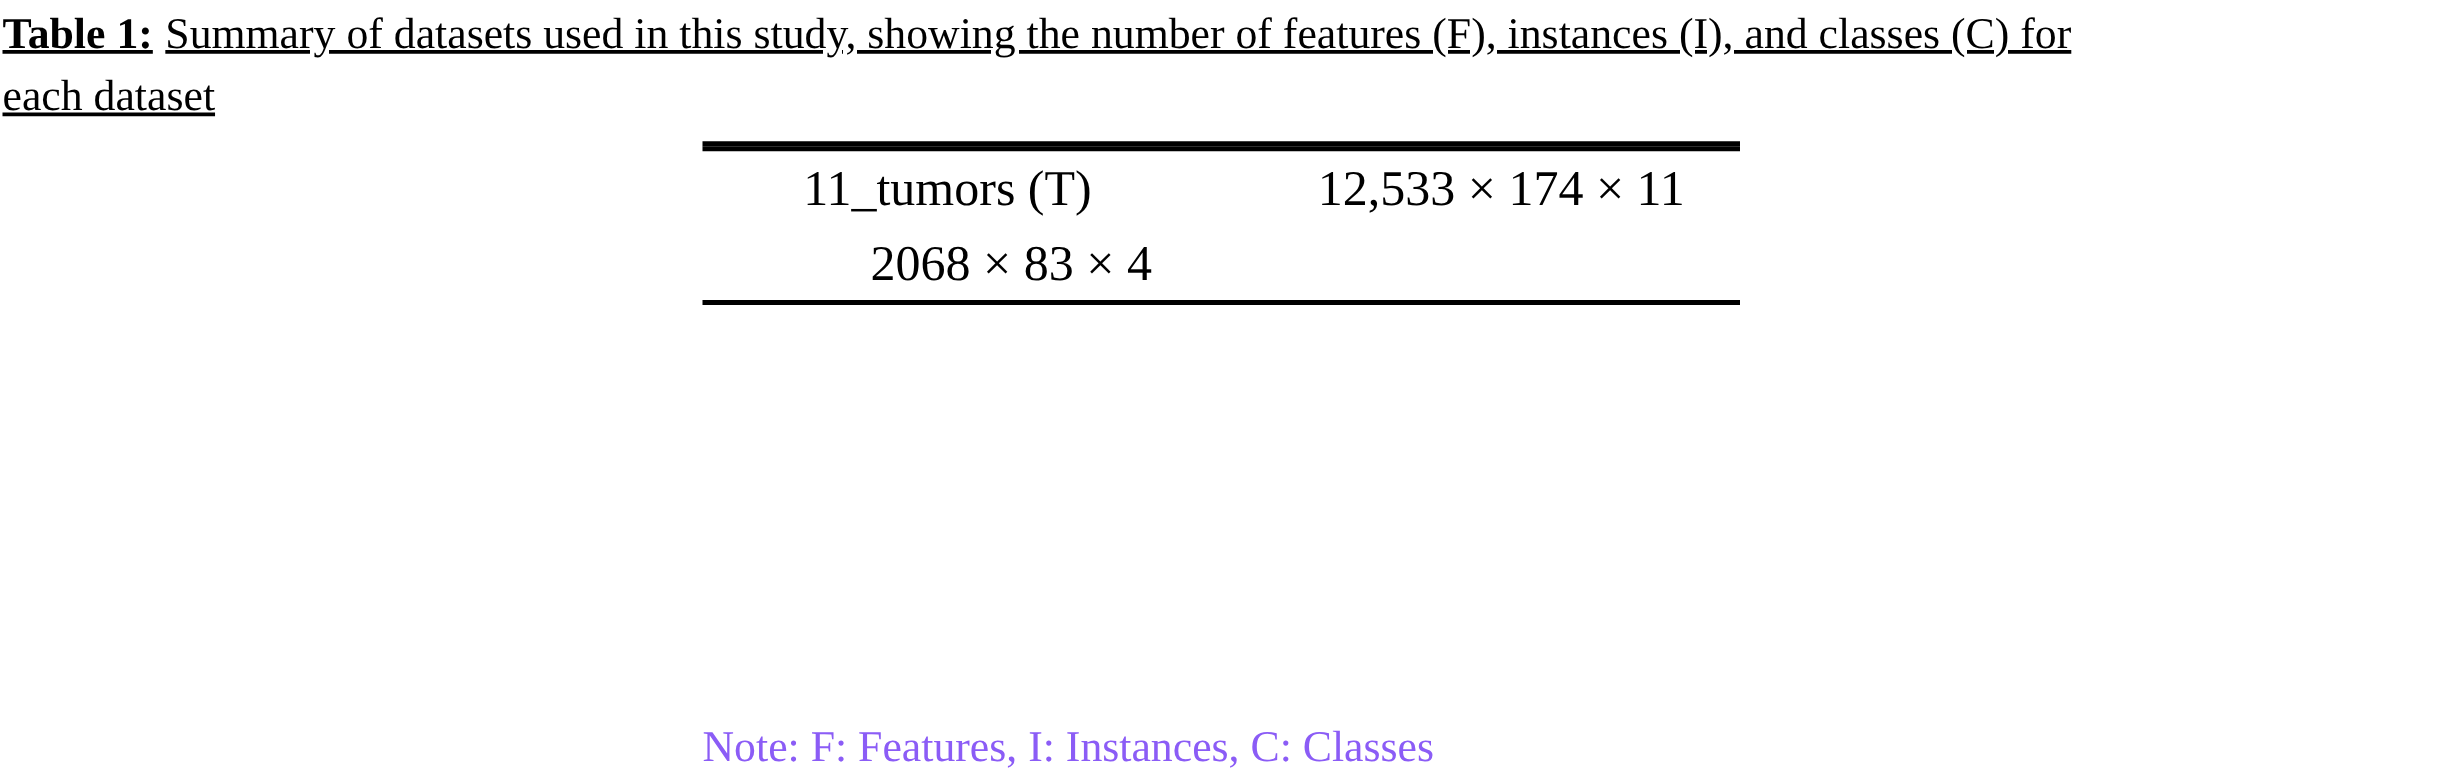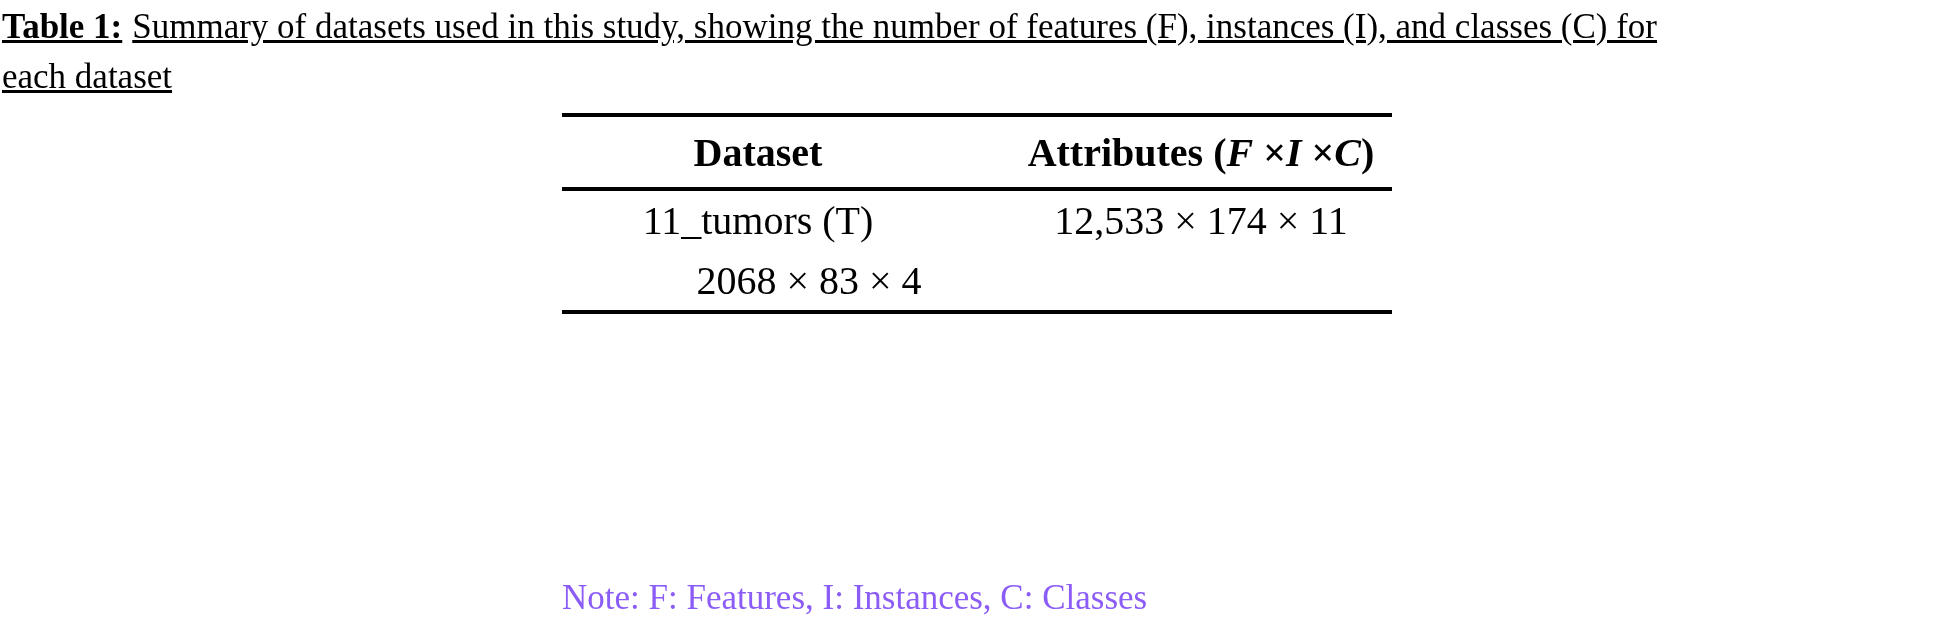--- a/index.html
+++ b/index.html
@@ -76,24 +76,20 @@
 <body>
 
 <div class="caption">
   <span class="caption-label">Table 1:</span><span>Summary of datasets used in this study, showing the number of features (F), instances (I), and classes (C) for</span><br>
   <span>each dataset</span>
 </div>
 
 <div class="paper-table">
   <div class="rule"></div>
 
-  <div class="header-row">
-    <div class="col-dataset header-cell">Dataset</div>
-    <div class="col-attributes header-cell"><span>Attributes (</span><span class="math-var">F</span><span> ×</span><span class="math-var">I</span><span> ×</span><span class="math-var">C</span><span>)</span></div>
-  </div>
 
   <div class="rule"></div>
 
   <div class="body-row">
     <div class="col-dataset cell">11_tumors (T)</div>
     <div class="col-attributes cell">12,533 × 174 × 11</div>
   </div>
   <div class="body-row">
     <div class="col-attributes cell">2068 × 83 × 4</div>
   </div>

